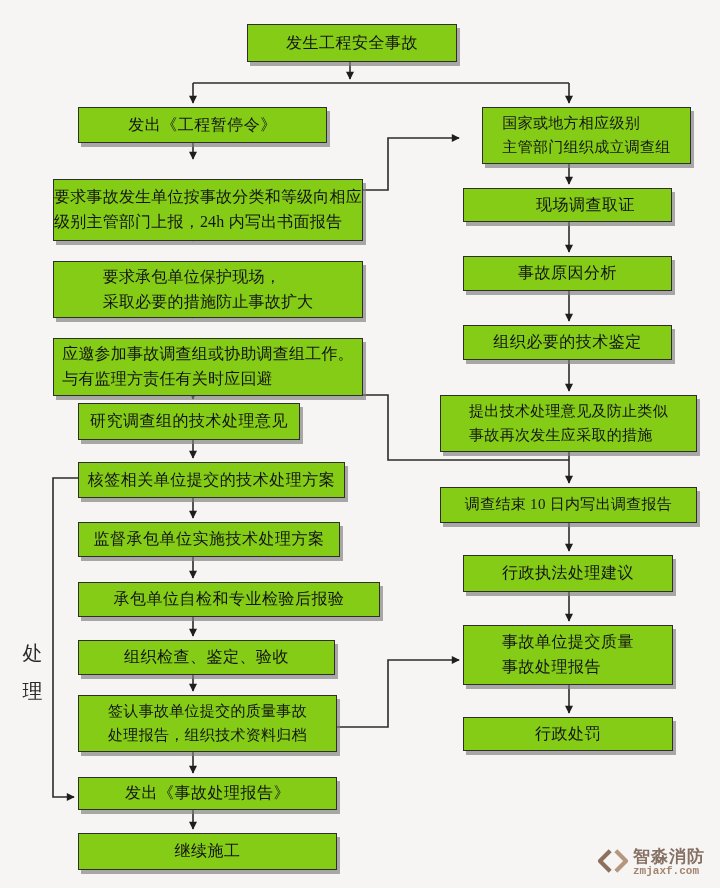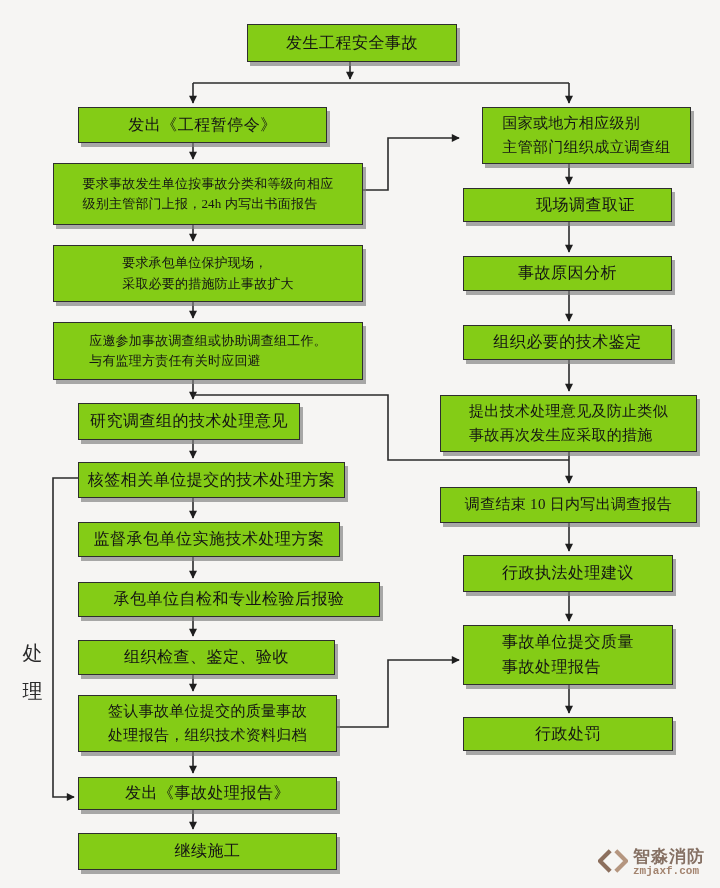--- a/index.html
+++ b/index.html
@@ -13,21 +13,21 @@
   svg.lines{position:absolute;left:0;top:0;width:720px;height:888px;z-index:1;}
   .node{
     position:absolute;z-index:2;box-sizing:border-box;
     background:#84cc16;border:1.5px solid #2e2e2e;
     box-shadow:3px 4px 0 rgba(125,125,125,.65);
     display:flex;align-items:center;justify-content:center;
     color:#141414;
     font-size:16px;line-height:1.55;white-space:pre-line;
     letter-spacing:.5px;
   }
-  .node.sm{font-size:13px;letter-spacing:.2px;}
+  .node.sm{font-size:16px;letter-spacing:.2px;margin-top:16px;}
   .node.md{font-size:15px;letter-spacing:.3px;}
   .side-label{
     position:absolute;z-index:2;color:#2a2a2a;font-size:20px;
     white-space:pre-line;text-align:center;line-height:1.9;letter-spacing:1px;
   }
   .watermark{
     position:absolute;z-index:3;display:flex;align-items:center;gap:5px;
   }
   .wm-text{display:flex;flex-direction:column;line-height:1.05;}
   .wm-brand{font-size:17px;font-weight:bold;color:#857063;letter-spacing:1px;

